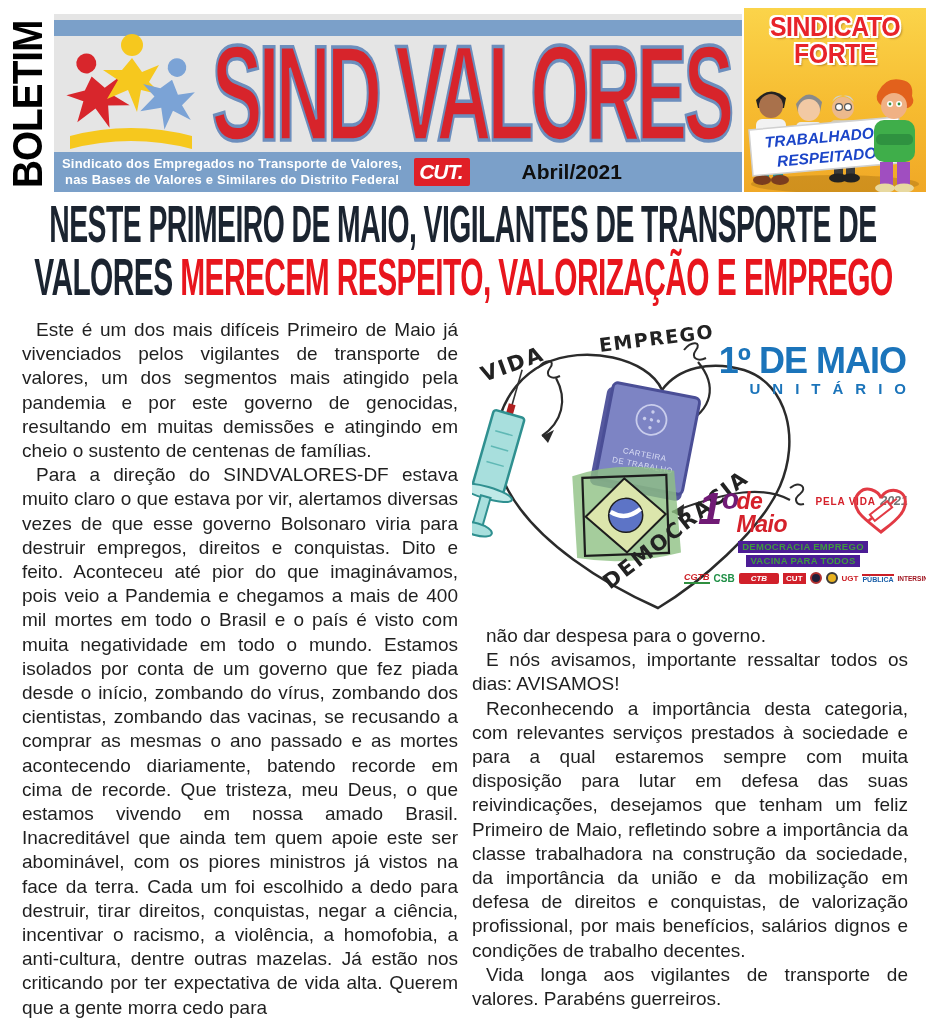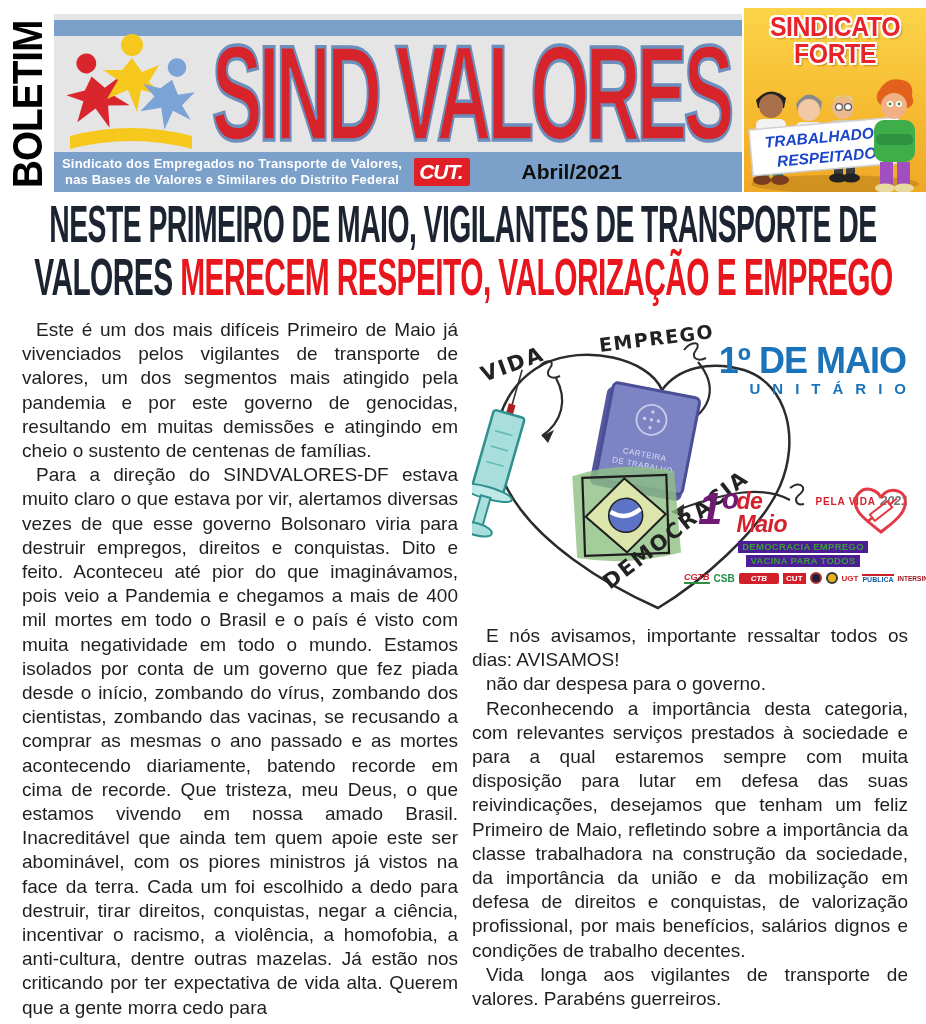--- a/index.html
+++ b/index.html
@@ -268,20 +268,20 @@
             <span class="lg lg-cut">CUT</span>
             <span class="lg-circle1"></span>
             <span class="lg-circle2"></span>
             <span class="lg lg-ugt">UGT</span>
             <span class="lg lg-pub">PÚBLICA</span>
             <span class="lg lg-inter">INTERSINDICAL</span>
           </div>
         </div>
       </div>
 
+      <p>não dar despesa para o governo.</p>
       <p>E nós avisamos, importante ressaltar todos os dias: AVISAMOS!</p>
-      <p>não dar despesa para o governo.</p>
       <p>Reconhecendo a importância desta categoria, com relevantes serviços prestados à sociedade e para a qual estaremos sempre com muita disposição para lutar em defesa das suas reivindicações, desejamos que tenham um feliz Primeiro de Maio, refletindo sobre a importância da classe trabalhadora na construção da sociedade, da importância da união e da mobilização em defesa de direitos e conquistas, de valorização profissional, por mais benefícios, salários dignos e condições de trabalho decentes.</p>
       <p>Vida longa aos vigilantes de transporte de valores. Parabéns guerreiros.</p>
     </div>
   </div>
 
 </div>
 
 </body></html>

